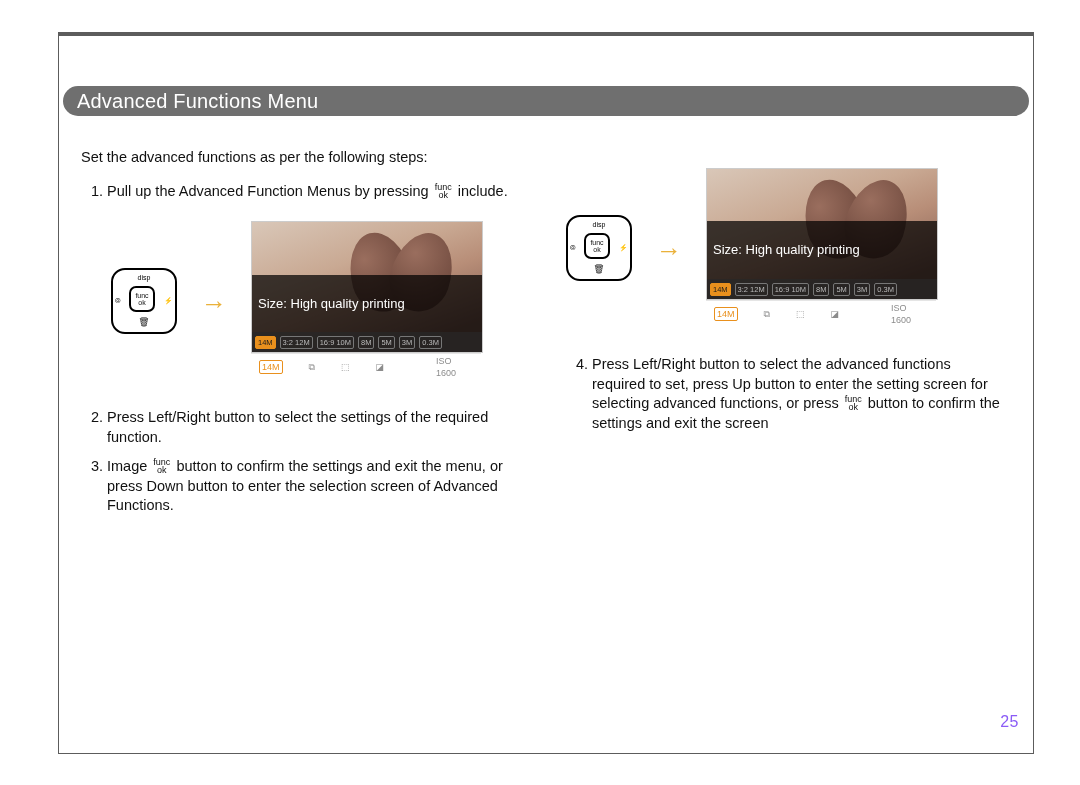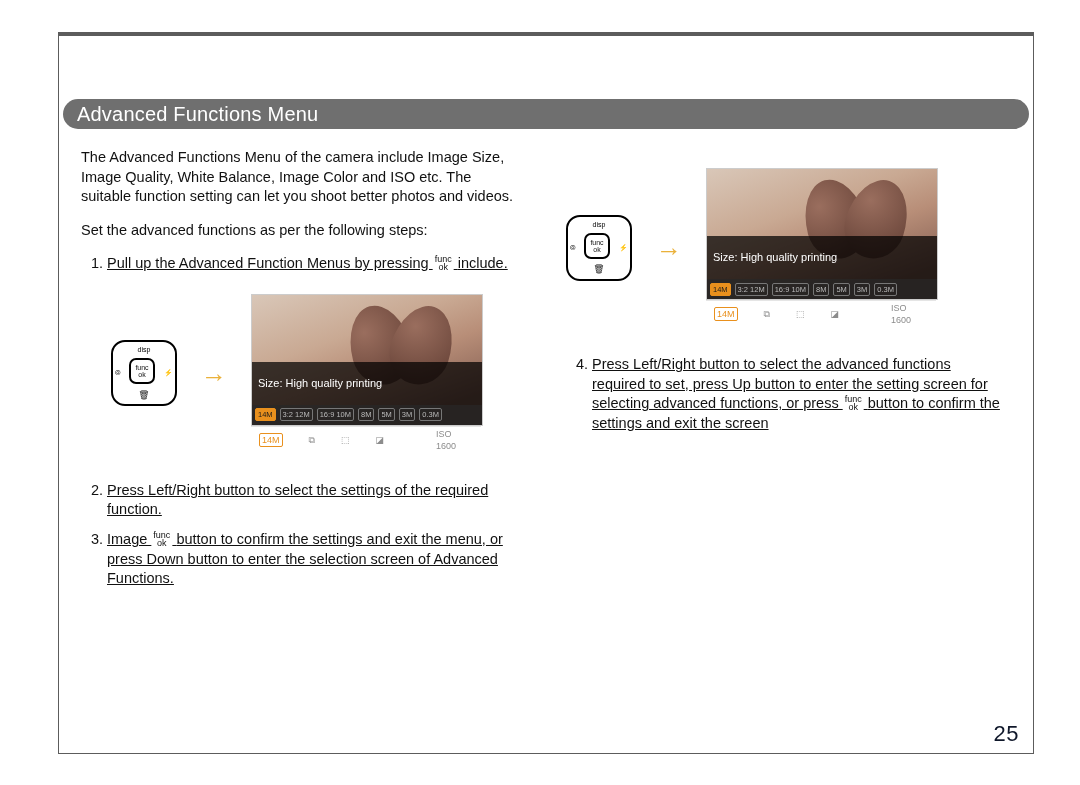--- a/index.html
+++ b/index.html
@@ -18,21 +18,21 @@
     top: 32px;
     width: 976px;
     height: 722px;
     border: 1px solid #5c5c5c;
     border-top-width: 4px;
     box-sizing: border-box;
   }
   .title-bar {
     position: absolute;
     left: 4px; right: 4px;
-    top: 63px;
+    top: 50px;
     height: 30px;
     background: #6f6f6f;
     border-radius: 16px;
     display: flex;
     align-items: center;
     padding-left: 14px;
     color: #fff;
     font-size: 20px;
     letter-spacing: .2px;
   }
@@ -48,21 +48,20 @@
   .col {
     width: 50%;
     padding: 18px 26px 8px 12px;
     box-sizing: border-box;
   }
   .col.right { padding-left: 20px; padding-right: 16px; }
   p { margin: 0 0 14px 0; }
   ol {
     padding-left: 26px;
     margin: 0;
-    text-decoration: underline;
   }
   ol li { margin-bottom: 10px; }
   .funcok {
     display: inline-block;
     font-size: 9px;
     line-height: 8px;
     text-align: center;
     vertical-align: -2px;
     margin: 0 2px;
   }
@@ -132,22 +131,22 @@
     background: radial-gradient(circle at 30% 30%, #9a6e5e, #5d3a30);
     border-radius: 50% 50% 50% 50% / 60% 60% 40% 40%;
   }
   .lcd .flower::before { left: 0; transform: rotate(-15deg); }
   .lcd .flower::after  { left: 42px; transform: rotate(18deg); }
   .size-bar {
     position: absolute;
     left: 0; right: 0; bottom: 20px;
     background: rgba(0,0,0,.72);
     color: #fff;
-    font-size: 11px;
-    padding: 14px 6px;
+    font-size: 13px;
+    padding: 20px 6px;
   }
   .size-options {
     position: absolute;
     left: 0; right: 0; bottom: 0;
     height: 20px;
     background: rgba(30,30,30,.92);
     display: flex;
     align-items: center;
     padding: 0 3px;
     gap: 4px;
@@ -169,40 +168,39 @@
     align-items: center;
     gap: 26px;
     padding: 0 8px;
     font-size: 9px;
     color: #8c8c8c;
   }
   .bottom-bar .on { color: #e9901d; border: 1px solid #e9901d; border-radius: 2px; padding: 0 2px; }
   .page-num {
     position: absolute;
     right: 14px;
-    bottom: 6px;
-    font-size: 22px;
-    color: #0f172a;
+    bottom: 22px;
+    font-size: 16px;
+    color: #8b5cf6;
     letter-spacing: .5px;
   }
   .flexgrow { flex: 1; }
 </style>
 </head>
 <body>
 
 <div class="page-frame">
 
   <div class="title-bar">
     <span>Advanced Functions Menu</span>
   </div>
 
   <div class="content">
 
     <div class="col">
-      <p>The Advanced Functions Menu of the camera include Image Size, Image Quality, White Balance, Image Color and ISO etc. The suitable function setting can let you shoot better photos and videos.</p>
       <p>Set the advanced functions as per the following steps:</p>
       <ol start="1">
         <li>
           <span>Pull up the Advanced Function Menus by pressing </span>
           <span class="funcok"><span>func</span><br><span>ok</span></span>
           <span> include.</span>
         </li>
       </ol>
 
       <div class="diagram-row">

